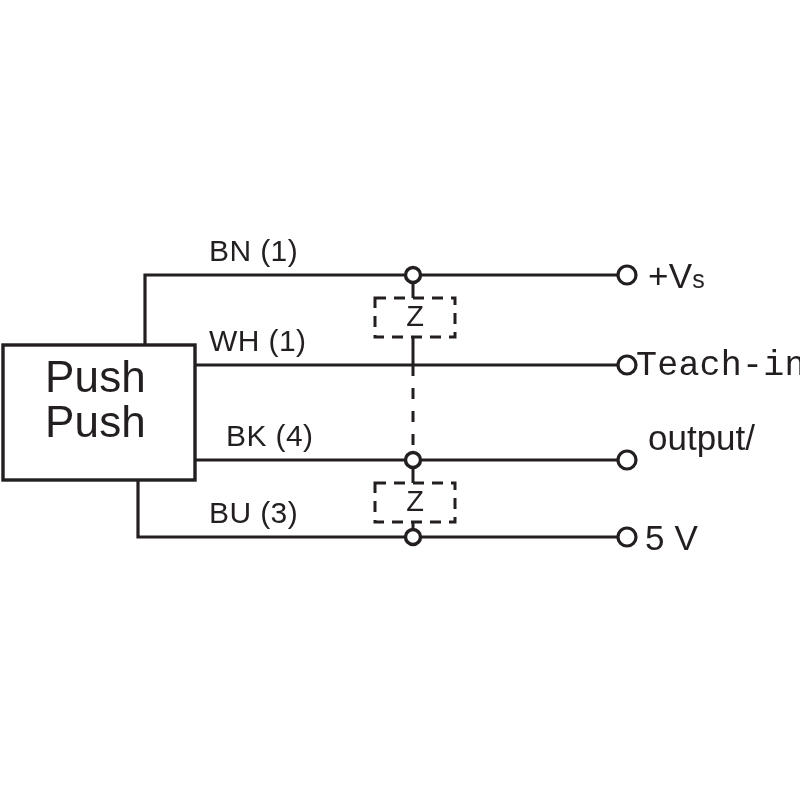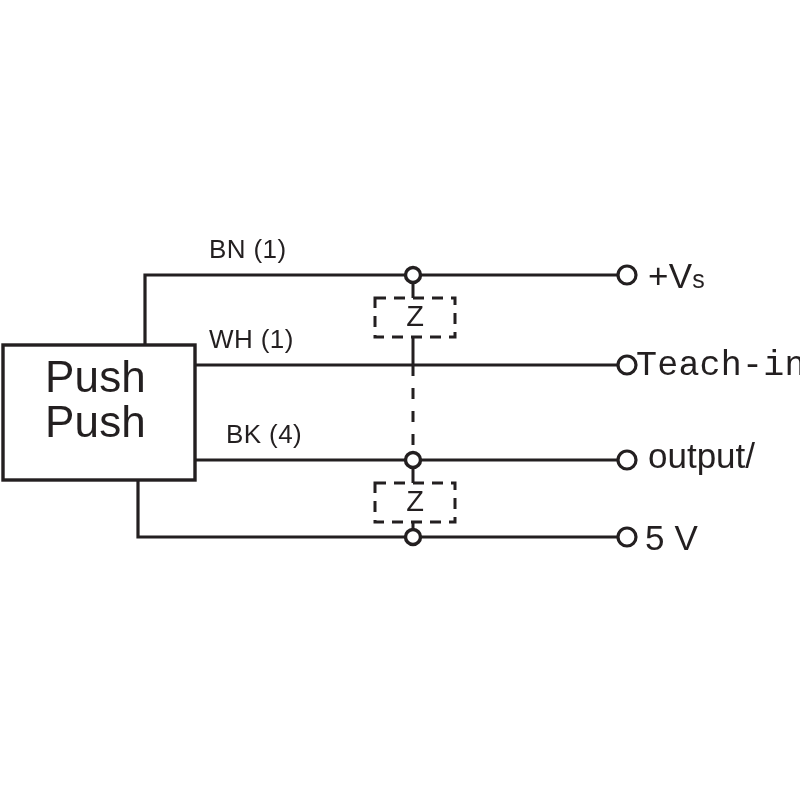--- a/index.html
+++ b/index.html
@@ -66,21 +66,21 @@
     fill: #ffffff;
   }
   .txt {
     position: absolute;
     color: #231f20;
     white-space: nowrap;
     font-family: "Liberation Sans", sans-serif;
     font-weight: 400;
   }
   .wire-label {
-    font-size: 26px;
+    font-size: 30px;
     letter-spacing: 0.4px;
   }
   .term-label {
     font-size: 35px;
     letter-spacing: 0.2px;
   }
   .z-label {
     font-size: 29px;
     text-align: center;
   }
@@ -141,28 +141,29 @@
     <div>Push</div>
     <div>Push</div>
   </div>
 
   <div class="txt wire-label" style="left:209px; top:234px;">BN (1)</div>
 
   <div class="txt wire-label" style="left:209px; top:324px;">WH (1)</div>
 
   <div class="txt wire-label" style="left:226px; top:419px;">BK (4)</div>
 
+  <div class="txt wire-label" style="left:209px; top:496px;">BU (3)</div>
 
   <div class="txt z-label" style="left:375px; top:300px; width:80px;">Z</div>
 
   <div class="txt z-label" style="left:375px; top:485px; width:80px;">Z</div>
 
   <div class="txt term-label" style="left:648px; top:256px;"><span>+V</span><span class="sub">s</span></div>
 
   <div class="txt term-label" style="left:636px; top:346px;font-family:Liberation Mono, monospace;">Teach-in</div>
 
-  <div class="txt term-two-line" style="left:648px; top:420px;margin-top:18px;">
+  <div class="txt term-two-line" style="left:648px; top:420px;">
     <div>output/</div>
   </div>
 
   <div class="txt term-label" style="left:645px; top:518px;">5 V</div>
 
 </div>
 
 </body></html>

